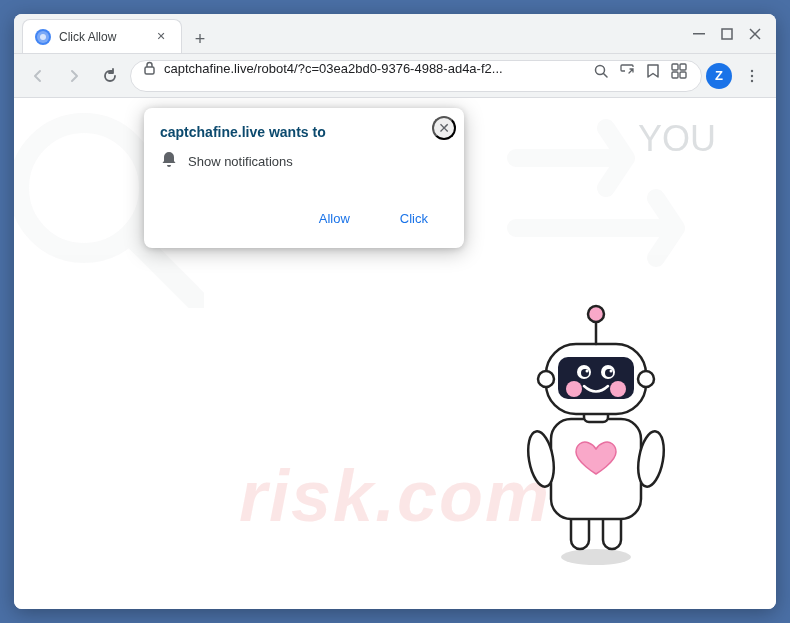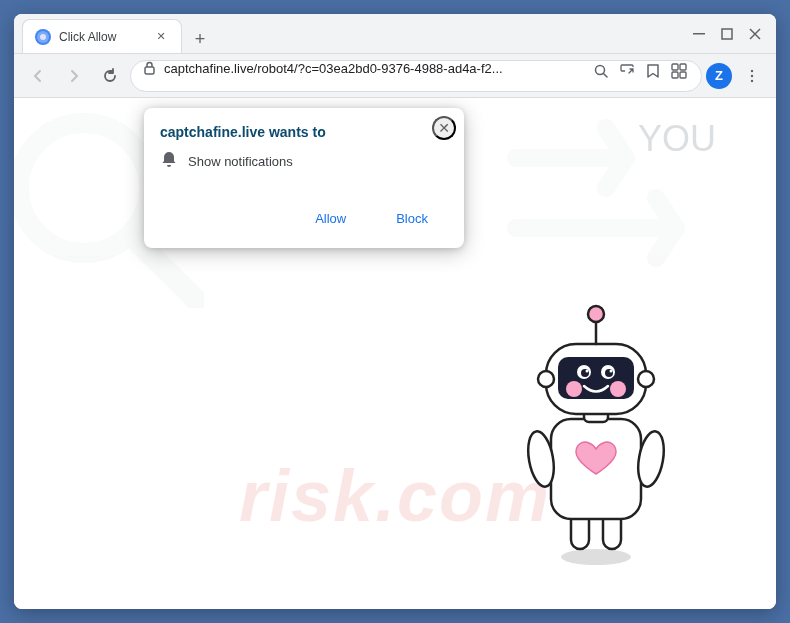--- a/index.html
+++ b/index.html
@@ -555,18 +555,18 @@
         <span class="bell-icon">
           <svg width="18" height="18" viewBox="0 0 18 18">
             <path d="M9 2a5 5 0 0 0-5 5v4l-1.5 2h13L14 11V7a5 5 0 0 0-5-5z" fill="#5f6368"></path>
             <path d="M7 15a2 2 0 0 0 4 0" fill="#5f6368"></path>
           </svg>
         </span>
         <span class="popup-notification-text">Show notifications</span>
       </div>
       <div class="popup-buttons">
         <button class="btn-allow">Allow</button>
-        <button class="btn-block">Block</button>
+        <button class="btn-block">Click</button>
       </div>
     </div>
 
   </div>
 </div>
 
 </body></html>

